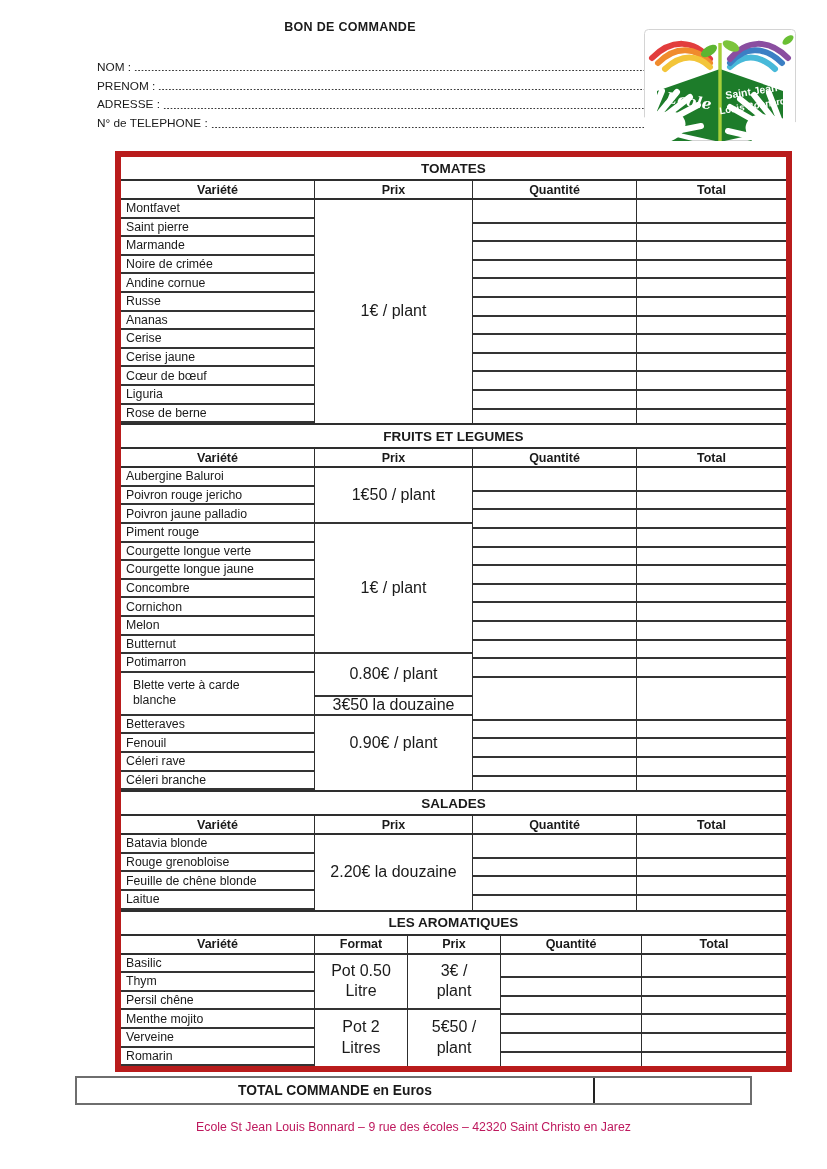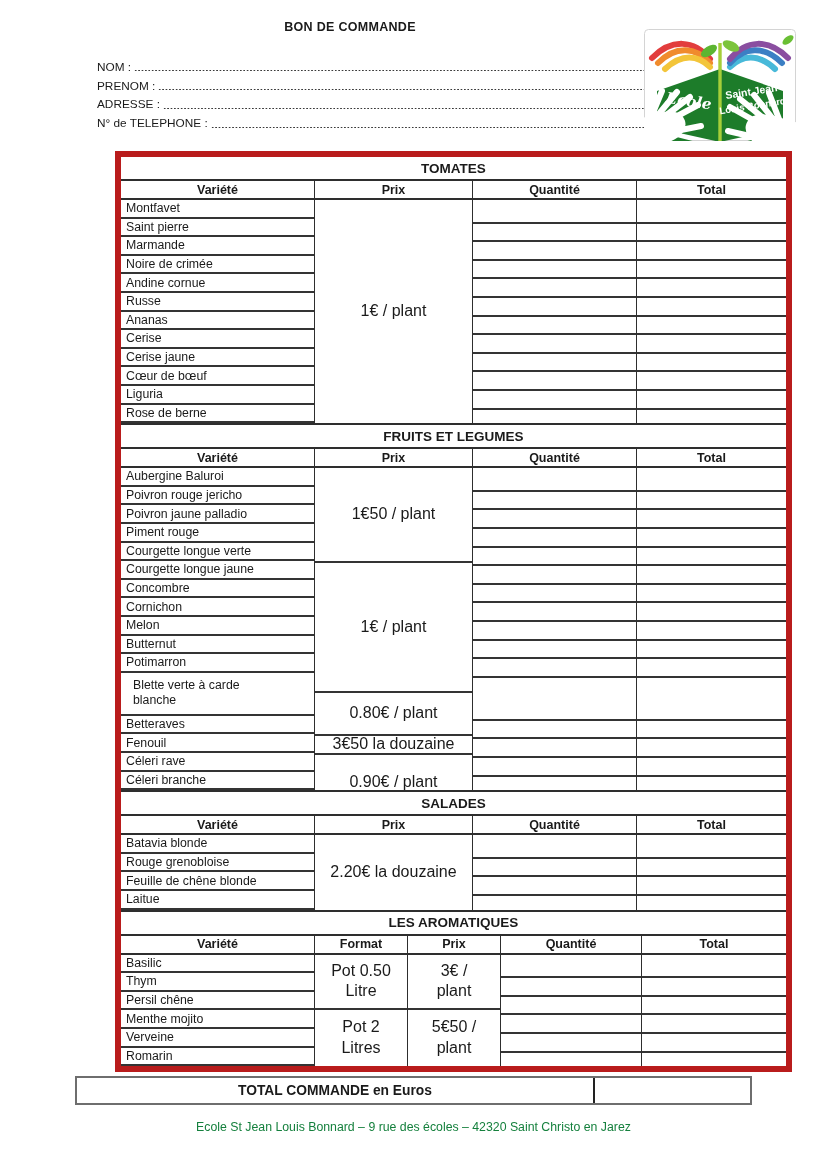--- a/index.html
+++ b/index.html
@@ -57,21 +57,21 @@
   .pcell2{padding:0 14px;}
   .fcell{padding:0 8px;}
 
   
   .totalbox{position:absolute;left:75px;top:1076px;width:677px;height:29px;
             border:2.5px solid #6e6e6e;box-sizing:border-box;display:flex;background:#fff;}
   .totalbox .tlabel{width:518px;border-right:2px solid #222;box-sizing:border-box;
             display:flex;align-items:center;justify-content:center;font-weight:bold;font-size:13.8px;}
   .totalbox .tvalue{flex:1;}
 
-  .footer{position:absolute;left:0;top:1120px;width:827px;text-align:center;font-size:12.3px;color:#15803d;}
+  .footer{position:absolute;left:0;top:1120px;width:827px;text-align:center;font-size:12.3px;color:#be185d;}
 </style>
 </head>
 <body>
 
 <div class="page">
 
   <div class="doc-title">BON DE COMMANDE</div>
 
   <div class="form-block">
     <div class="fline">
@@ -232,21 +232,21 @@
           <div>
               <div class="vrow">Betteraves</div>
             </div>
           <div>
               <div class="vrow">Fenouil</div>
               <div class="vrow">Céleri rave</div>
               <div class="vrow">Céleri branche</div>
             </div>
         </div>
         <div class="colp">
-          <div class="pcell" style="height:95px">1€50 / plant</div>
+          <div class="pcell" style="height:56px">1€50 / plant</div>
           <div class="pcell" style="height:130.2px">1€ / plant</div>
           <div class="pcell" style="height:43px">0.80€ / plant</div>
           <div class="pcell" style="height:18.6px">3€50 la douzaine</div>
           <div class="pcell" style="height:55.8px">0.90€ / plant</div>
         </div>
         <div class="colq">
           <div>
               <div class="qrow"></div>
               <div class="qrow"></div>
               <div class="qrow"></div>

